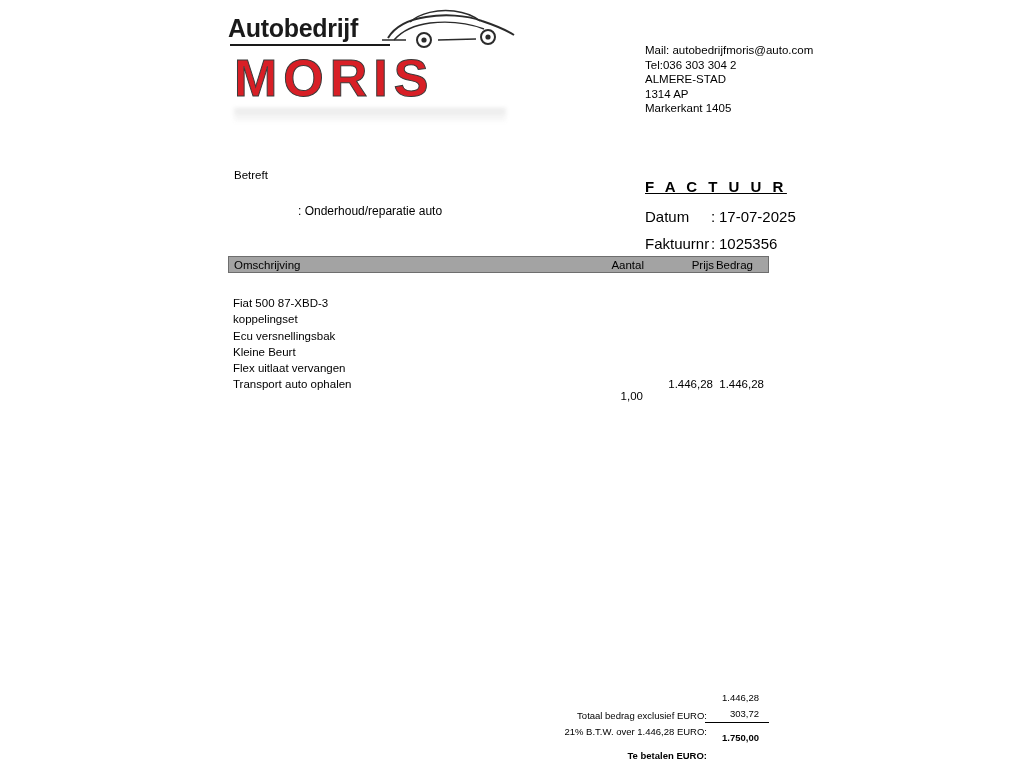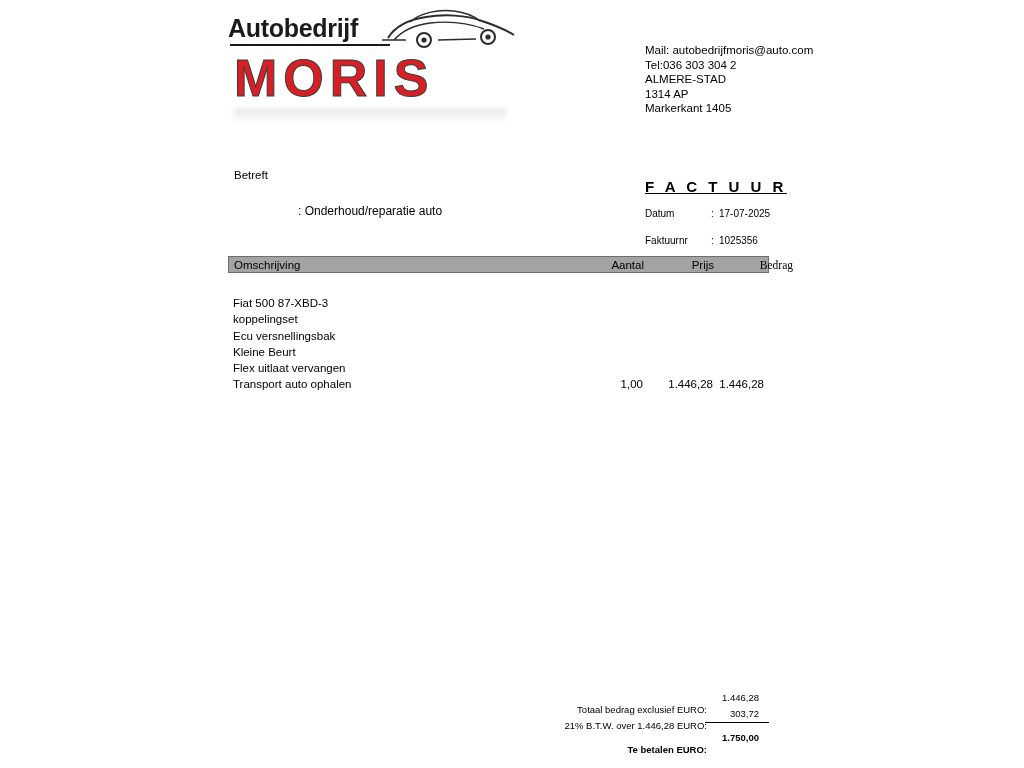--- a/index.html
+++ b/index.html
@@ -108,21 +108,21 @@
     position: absolute;
     left: 645px;
     top: 178px;
     font-size: 15px;
     font-weight: bold;
     letter-spacing: 3.5px;
     text-decoration: underline;
   }
   .meta-row {
     position: absolute;
-    font-size: 10px;
+    font-size: 15px;
   }
   .meta-label { left: 645px; }
   .meta-sep   { left: 711px; }
   .meta-val   { left: 719px; }
   .meta-datum   { top: 208px; }
   .meta-faktuur { top: 235px; }
 
   
   .table {
     position: absolute;
@@ -139,40 +139,40 @@
   }
   .th {
     position: absolute;
     top: 2px;
     font-size: 11.5px;
     color: #000;
   }
   .th-omschrijving { left: 5px; }
   .th-aantal { left: 360px; width: 55px; text-align: right; }
   .th-prijs  { left: 430px; width: 55px; text-align: right; }
-  .th-bedrag { left: 518px; width: 46px; text-align: right; font-family: Liberation Serif, serif; }
+  .th-bedrag { left: 478px; width: 46px; text-align: right; }
 
   .table-body {
     position: relative;
     padding-top: 24px;
   }
   .line {
     position: relative;
     height: 16.3px;
     font-size: 11.5px;
   }
   .cell-desc {
     position: absolute;
     left: 5px;
     top: 0;
   }
   .cell-aantal {
     position: absolute;
     left: 355px;
-    top: 0;
+    top: 12px;
     width: 60px;
     text-align: right;
   }
   .cell-prijs {
     position: absolute;
     left: 420px;
     top: 0;
     width: 65px;
     text-align: right;
   }
@@ -192,21 +192,21 @@
     width: 269px;
     font-size: 9.5px;
   }
   .tot-row {
     position: relative;
     height: 16px;
   }
   .tot-label {
     position: absolute;
     right: 62px;
-    top: 12px;
+    top: 18px;
     text-align: right;
     white-space: nowrap;
   }
   .tot-value {
     position: absolute;
     right: 10px;
     top: 0;
     width: 58px;
     text-align: right;
   }

